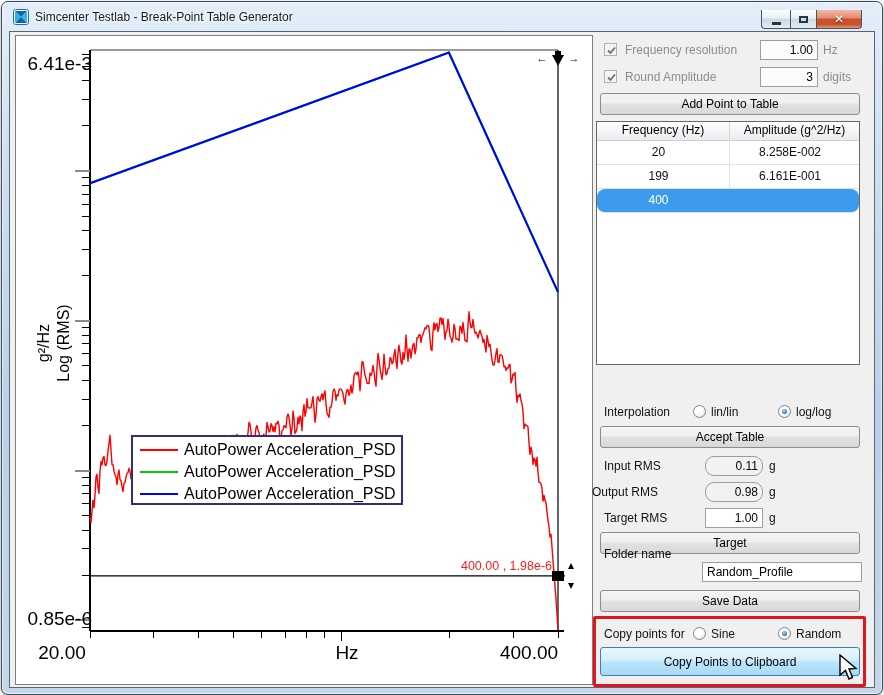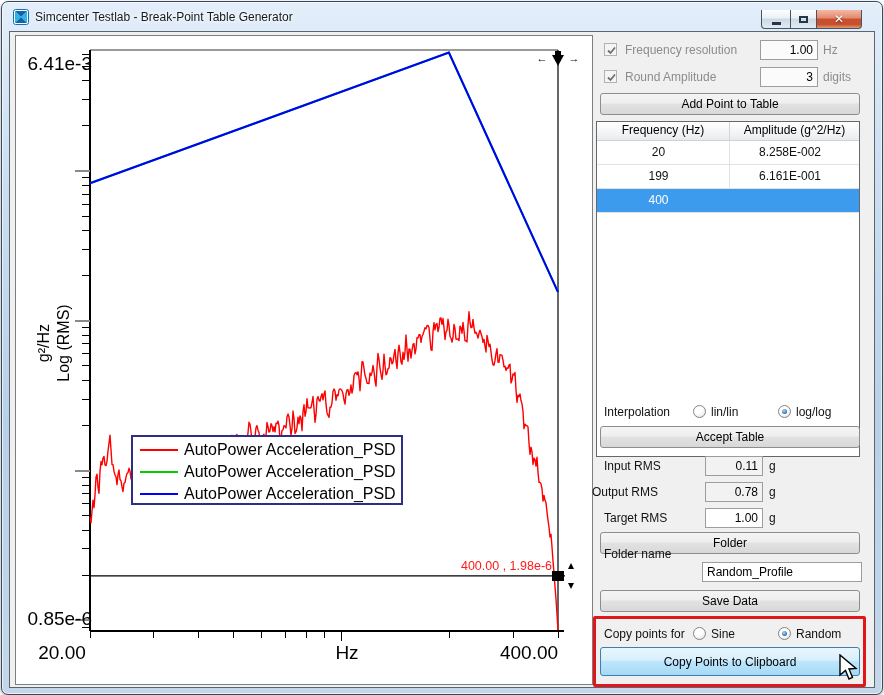--- a/index.html
+++ b/index.html
@@ -28,43 +28,43 @@
   .chart-panel{position:absolute;left:5px;top:3px;width:578px;height:650px;background:#fff;border:1px solid #7e7e7e;box-sizing:border-box;}
   .chart-panel svg{display:block;}
 
   
   .right-panel{position:absolute;left:582px;top:0;width:282px;height:655px;font-size:12px;color:#111;}
   .rp-label{position:absolute;white-space:nowrap;}
   .dis{color:#8c8c8c;}
   .tbox{position:absolute;height:20px;box-sizing:border-box;border:1px solid #9d9d9d;background:#fbfbfb;font-size:12px;
     font-family:"Liberation Sans","DejaVu Sans",sans-serif;padding:0 4px;color:#000;}
   .tbox.num{text-align:right;}
-  .tbox.gray{background:#f2f2f2;}
+  .tbox.gray{background:#f2f2f2;border-radius:9px;}
   .tbox.white{background:#fff;}
   .btn{position:absolute;left:8px;width:260px;height:22px;box-sizing:border-box;border:1px solid #8d8d8d;border-radius:3px;
     background:linear-gradient(180deg,#f4f4f4 0%,#efefef 45%,#e2e2e2 50%,#d8d8d8 100%);
     display:flex;align-items:center;justify-content:center;font-size:12px;color:#000;}
   .btn.hot{border:1px solid #3c7fb1;background:linear-gradient(180deg,#eaf6fd 0%,#d7effc 45%,#bde6fd 50%,#a6d9f4 100%);}
   .cb{position:absolute;width:13px;height:13px;box-sizing:border-box;border:1px solid #b2b2b2;background:#f4f4f4;}
   .cb svg{position:absolute;left:0;top:0;}
   .radio{position:absolute;width:13px;height:13px;box-sizing:border-box;border:1px solid #838383;border-radius:50%;
     background:radial-gradient(circle at 35% 30%,#ffffff 40%,#dcdcdc 100%);}
   .radio.on::after{content:"";position:absolute;left:3px;top:3px;width:5px;height:5px;border-radius:50%;
     background:radial-gradient(circle at 40% 35%,#86c1ee 20%,#1e5d9e 80%);}
 
   
-  .bp-table{position:absolute;left:4px;top:89px;width:264px;height:336px;box-sizing:border-box;border:1px solid #676767;background:#fff;}
+  .bp-table{position:absolute;left:4px;top:89px;width:264px;height:244px;box-sizing:border-box;border:1px solid #676767;background:#fff;}
   .bp-head{display:flex;height:18px;background:linear-gradient(180deg,#ffffff,#f0f2f4 70%,#e8eaee);border-bottom:1px solid #cdd2d8;}
   .bp-head div{box-sizing:border-box;text-align:center;font-size:12px;line-height:17px;color:#000;}
   .bp-col1{width:133px;border-right:1px solid #d5d5d5;}
   .bp-col2{flex:1;}
   .bp-row{display:flex;height:23px;border-bottom:1px solid #e2e2e2;font-size:12px;}
   .bp-row div{box-sizing:border-box;line-height:22px;text-align:center;padding-right:9px;}
   .bp-row .bp-col1{border-right:1px solid #e2e2e2;}
-  .bp-row.sel{background:#3d9bee;color:#fff;}
+  .bp-row.sel{background:#3d9bee;color:#fff;border-radius:8px;}
   .bp-row.sel div{border-color:#3d9bee;}
 
   .highlight-box{position:absolute;left:1px;top:584px;width:273px;height:71px;box-sizing:border-box;border:3px solid #e1161b;border-radius:2px;}
   .mouse-cursor{position:absolute;left:246px;top:622px;width:20px;height:28px;pointer-events:none;}
 </style>
 </head>
 <body>
 
 <div class="stage">
   <div class="window">
@@ -224,28 +224,28 @@
         <div class="radio on" style="left:186px;top:373px;"></div>
         <span class="rp-label" style="left:204px;top:373px;">log/log</span>
 
         <div class="btn" style="top:394px;">Accept Table</div>
 
         <span class="rp-label" style="left:12px;top:427px;">Input RMS</span>
         <div class="tbox num gray" style="left:113px;top:424px;width:58px;line-height:18px;">0.11</div>
         <span class="rp-label" style="left:177px;top:427px;">g</span>
 
         <span class="rp-label" style="left:0;top:453px;">Output RMS</span>
-        <div class="tbox num gray" style="left:113px;top:450px;width:58px;line-height:18px;">0.78</div>
+        <div class="tbox num gray" style="left:113px;top:450px;width:58px;line-height:18px;">0.98</div>
         <span class="rp-label" style="left:177px;top:453px;">g</span>
 
         <span class="rp-label" style="left:12px;top:479px;text-align:center;">Target RMS</span>
         <div class="tbox num white" style="left:113px;top:476px;width:58px;line-height:18px;">1.00</div>
         <span class="rp-label" style="left:177px;top:479px;">g</span>
 
-        <div class="btn" style="top:500px;">Folder</div>
+        <div class="btn" style="top:500px;">Target</div>
 
         <span class="rp-label" style="left:12px;top:515px;">Folder name</span>
         <div class="tbox white" style="left:110px;top:530px;width:160px;line-height:18px;">Random_Profile</div>
 
         <div class="btn" style="top:558px;">Save Data</div>
 
         <div class="highlight-box"></div>
 
         <span class="rp-label" style="left:12px;top:595px;">Copy points for</span>
         <div class="radio" style="left:101px;top:595px;"></div>

